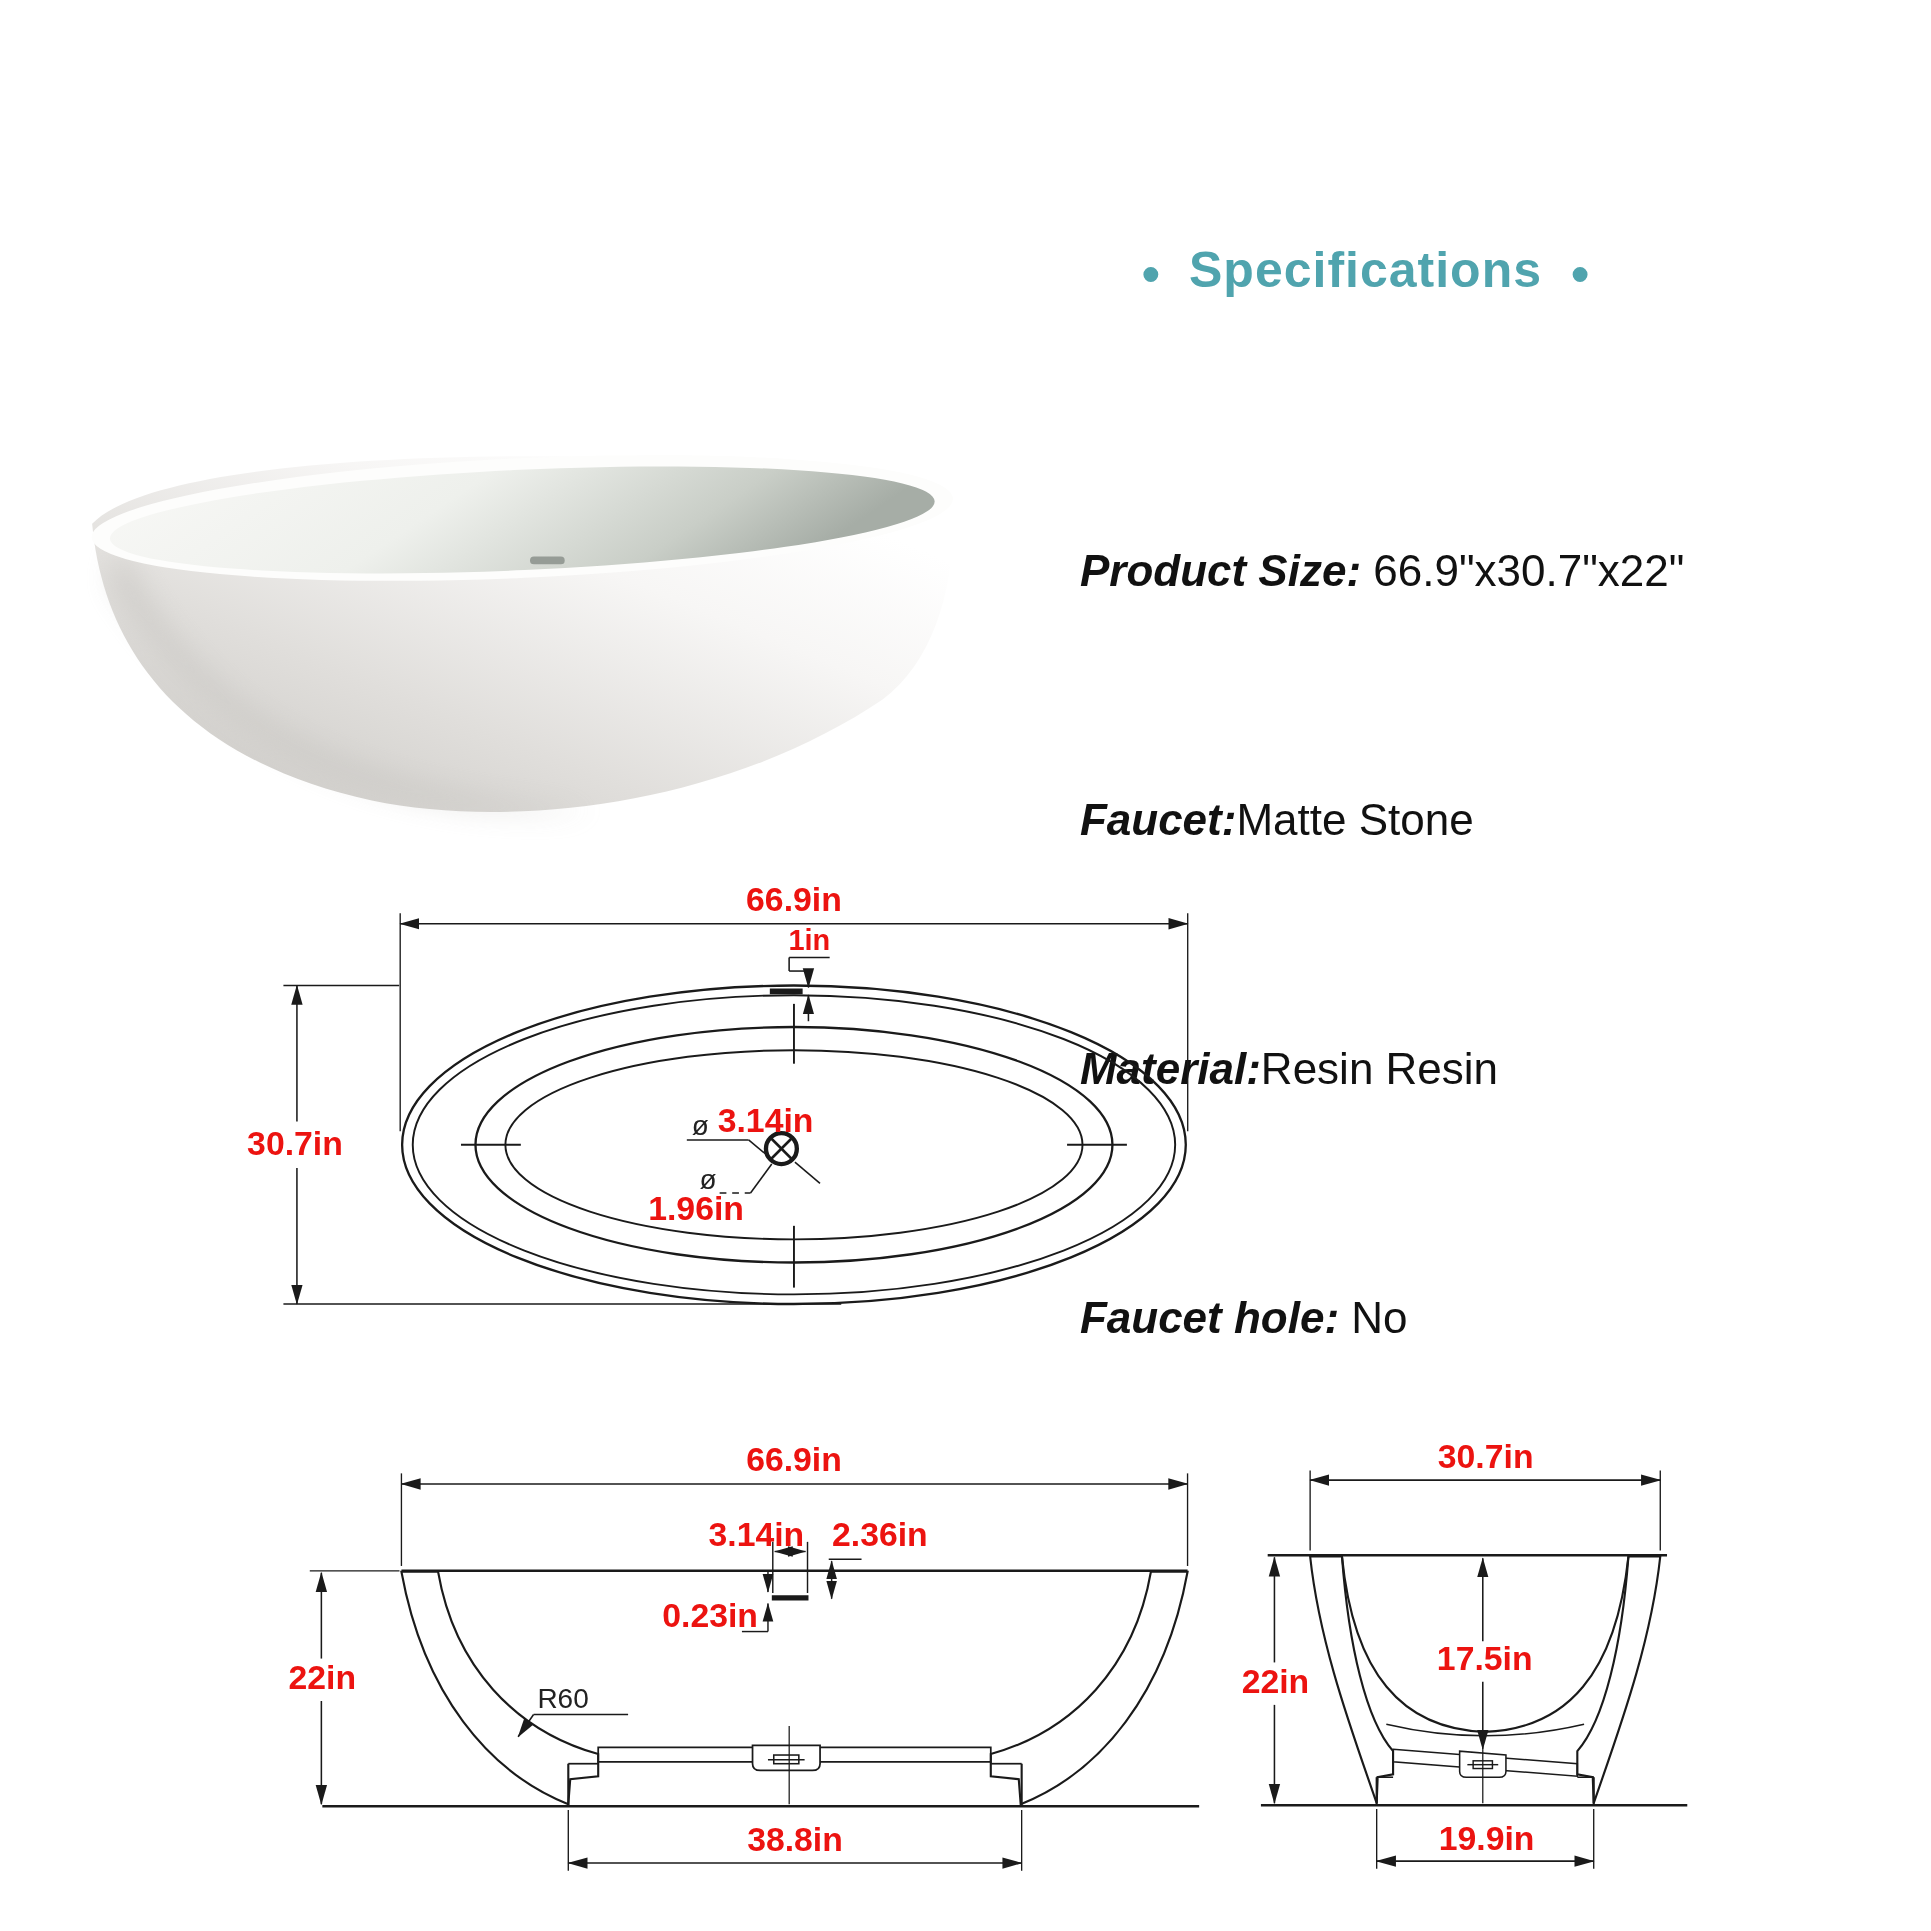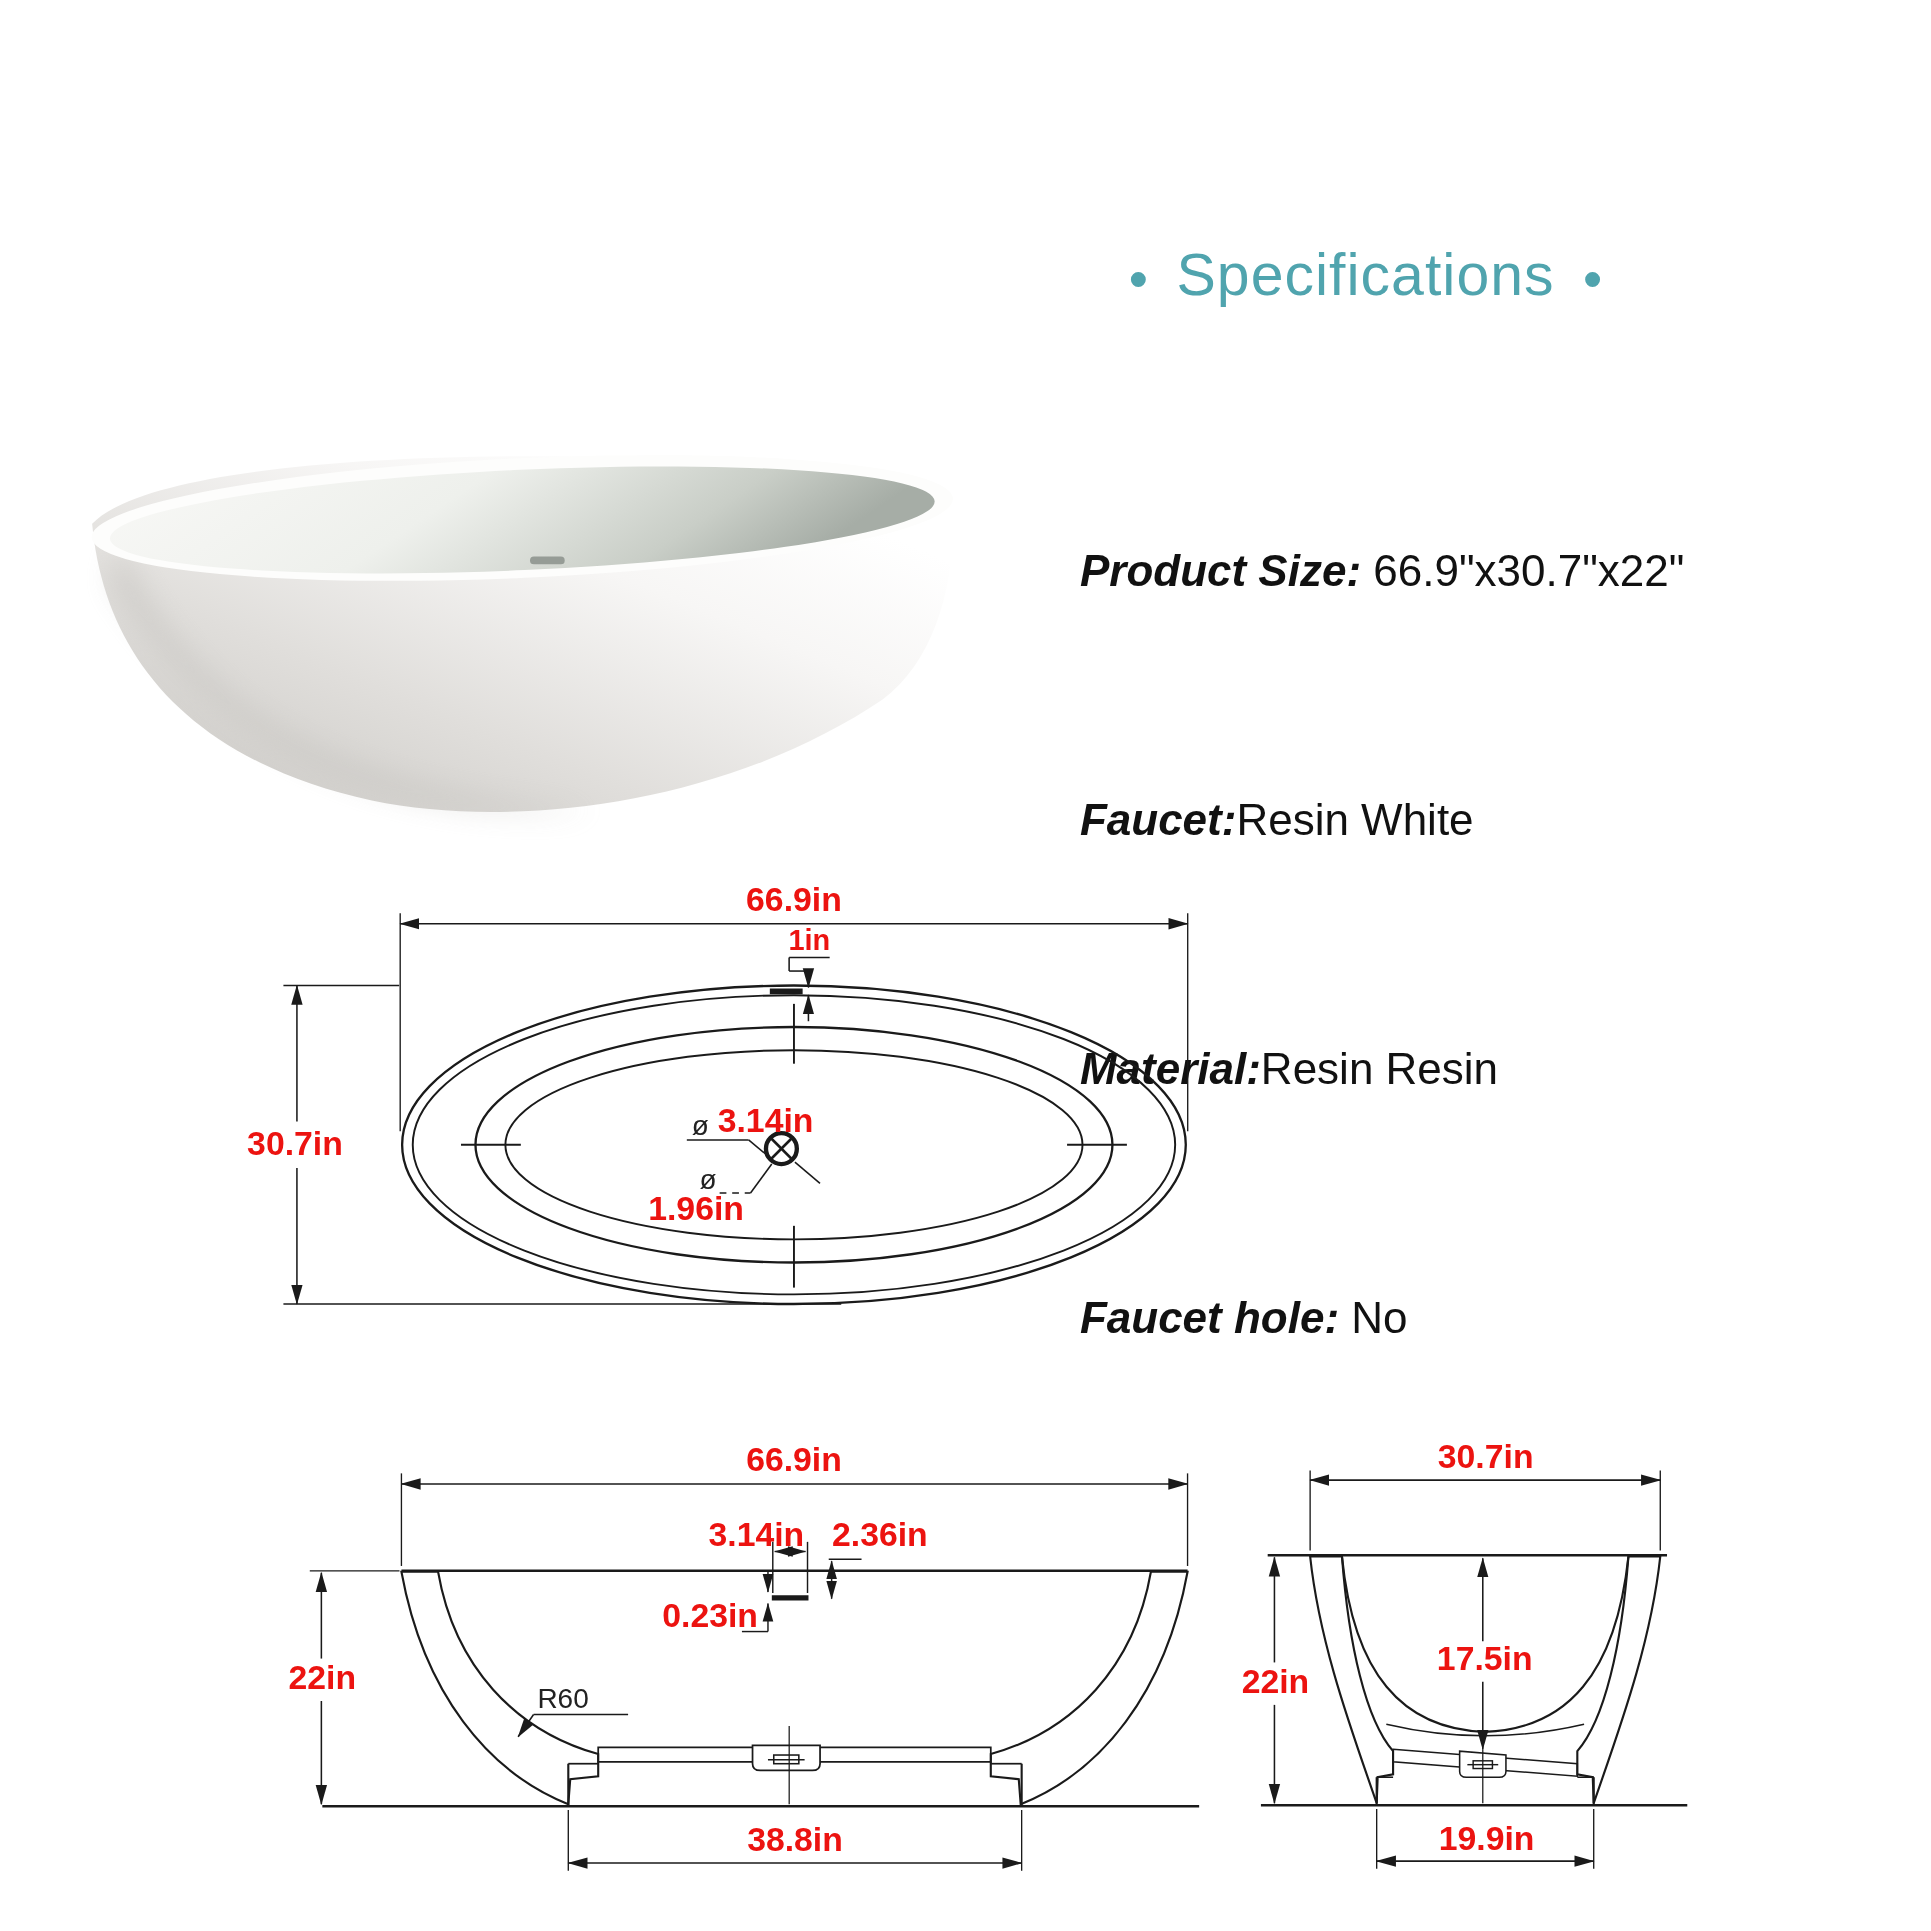--- a/index.html
+++ b/index.html
@@ -16,21 +16,21 @@
     color:#111;
     overflow:hidden;
   }
   
   .spec-header{
     position:absolute;left:994px;top:241px;width:743px;
     display:flex;align-items:center;justify-content:center;gap:29px;
     color:var(--teal);
   }
   .spec-header .title{
-    font-size:59px;font-weight:400;letter-spacing:1px;
+    font-size:50px;font-weight:700;letter-spacing:1px;
   }
   .spec-header .dot{
     font-size:52px;font-weight:700;line-height:1;transform:translateY(3.9px);
   }
   .spec-list{
     position:absolute;left:1031px;top:446px;width:753px;
   }
   .spec-row{
     font-size:44px;line-height:83px;white-space:pre;
   }
@@ -78,21 +78,21 @@
   <span class="dot">•</span>
   <span class="title">Specifications</span>
   <span class="dot">•</span>
 </div>
 
 <div class="spec-list">
   <div class="spec-row">
     <span class="lbl">Product Size:</span><span class="val"> 66.9"x30.7"x22"</span>
   </div>
   <div class="spec-row">
-    <span class="lbl">Faucet:</span><span class="val">Resin White</span>
+    <span class="lbl">Faucet:</span><span class="val">Matte Stone</span>
   </div>
   <div class="spec-row">
     <span class="lbl">Material:</span><span class="val">Resin Resin</span>
   </div>
   <div class="spec-row">
     <span class="lbl">Faucet hole:</span><span class="val"> No</span>
   </div>
 </div>
 
 <svg style="left:212px;top:888px;" width="1023" height="473" viewBox="220 920 1060 490">

